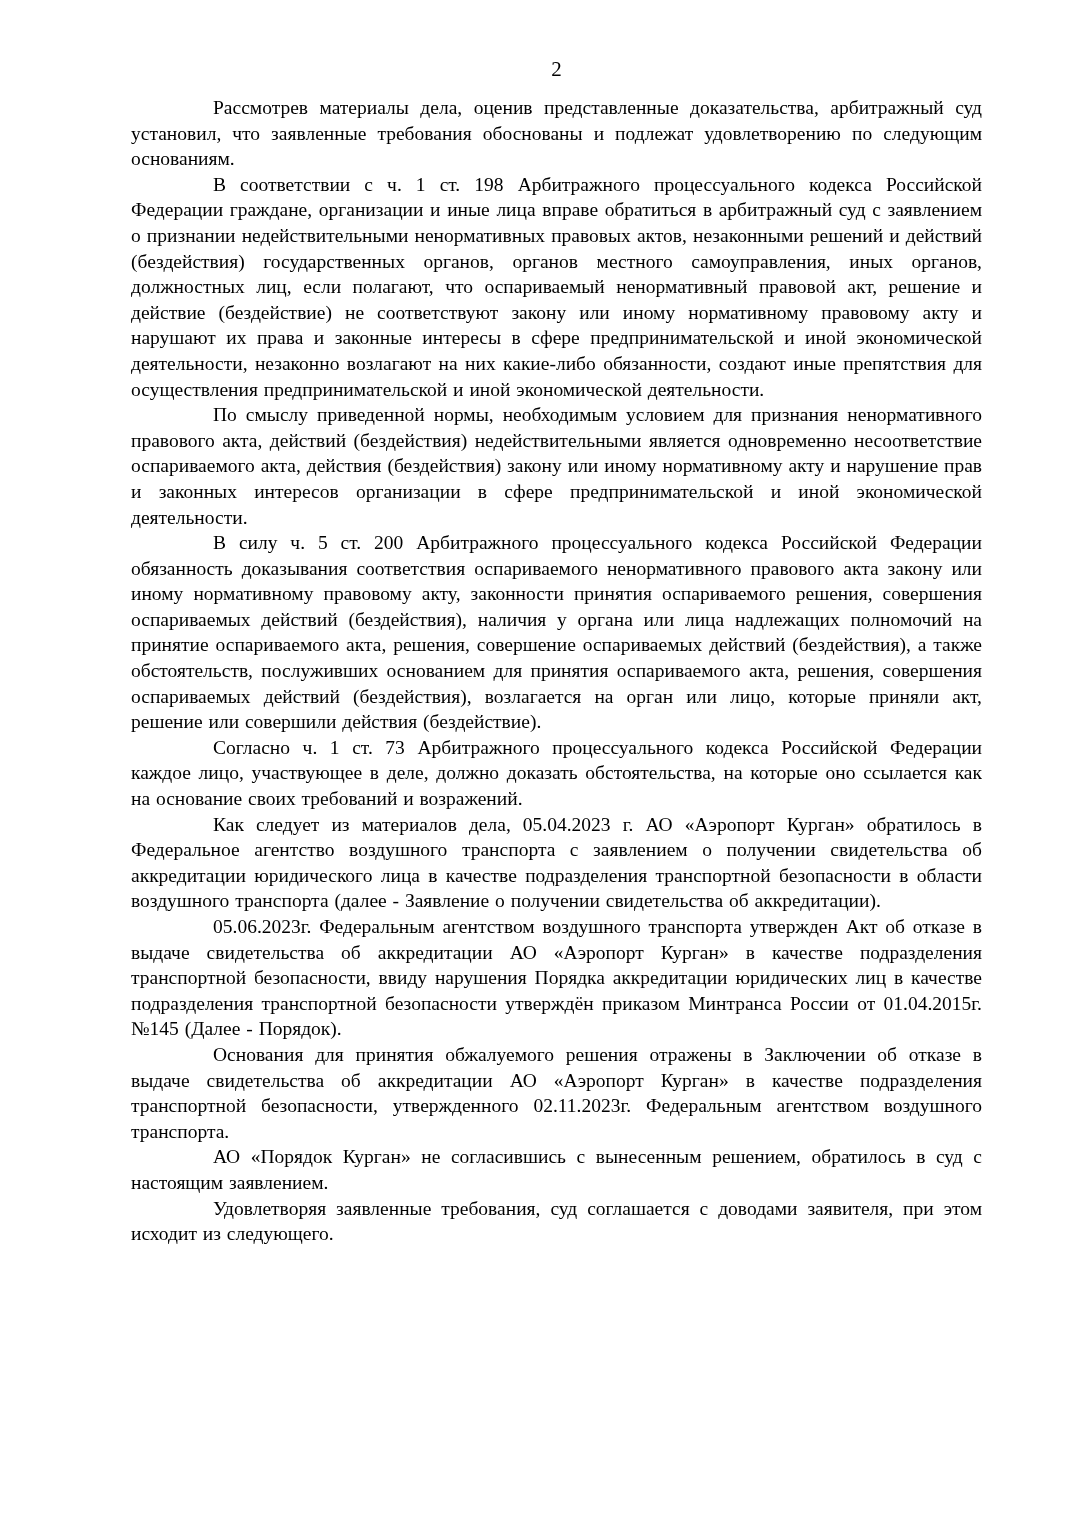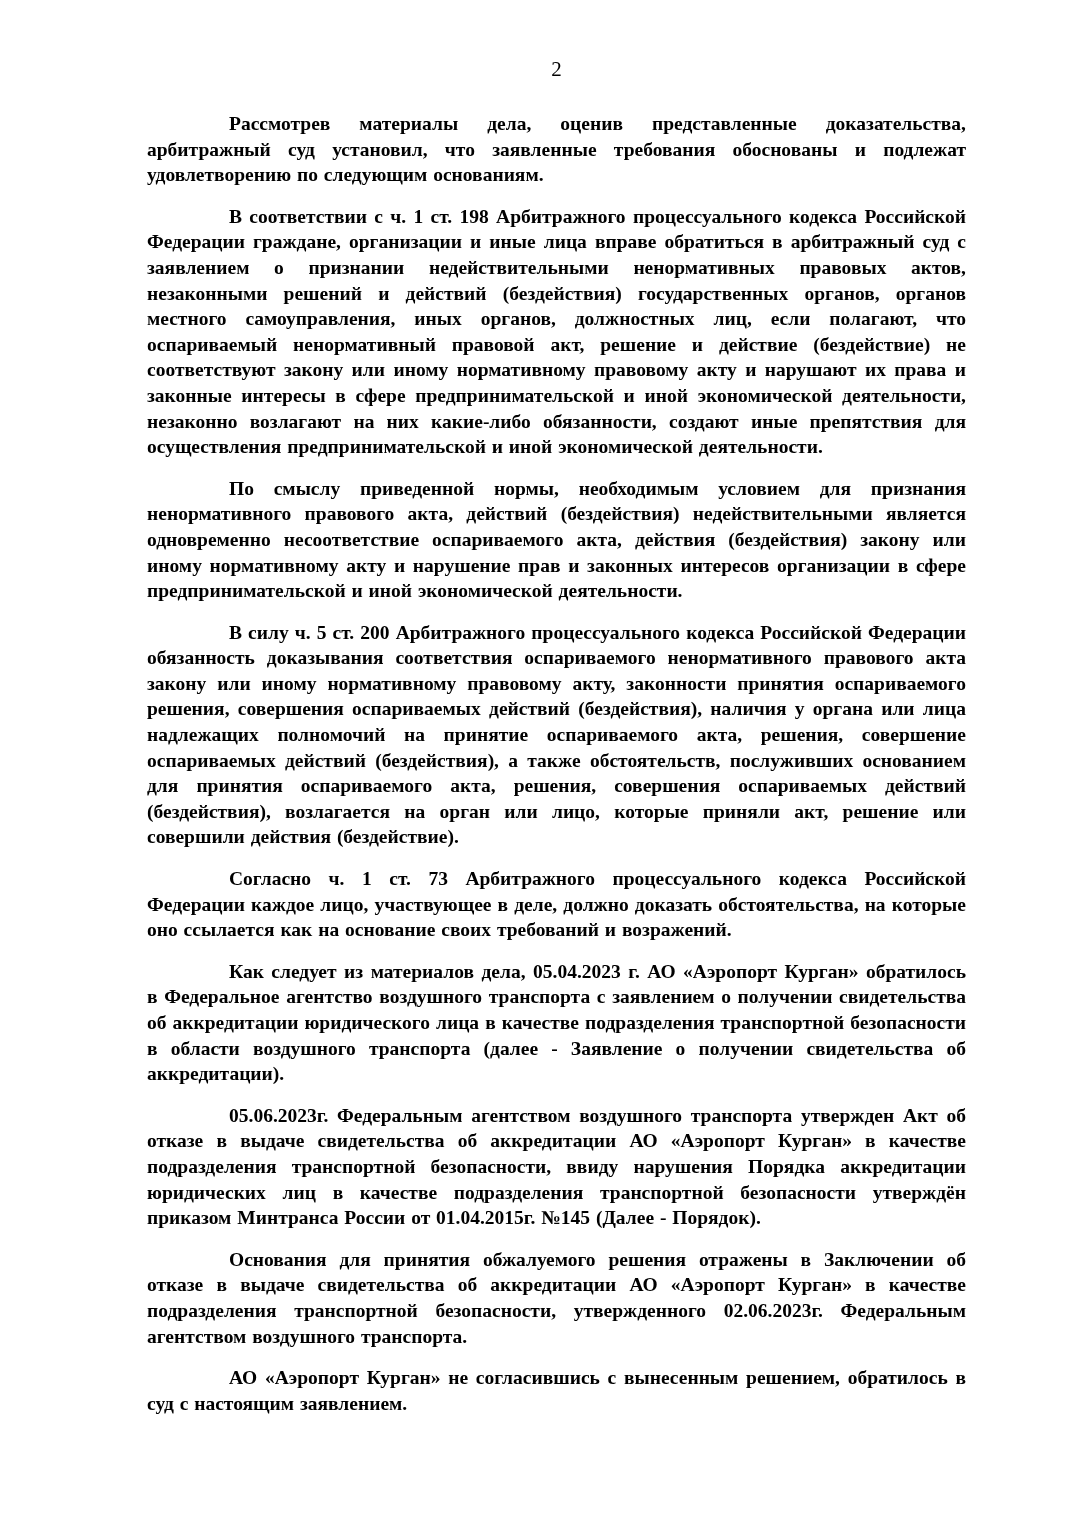--- a/index.html
+++ b/index.html
@@ -30,36 +30,36 @@
     position: absolute;
     top: 95px;
     left: 131px;
     width: 851px;
     font-size: 19.5px;
     line-height: 25.6px;
     text-align: justify;
     text-justify: inter-word;
   }
   .content p {
-    margin: 16px;
+    margin: 0;
     padding: 0;
     text-indent: 82px;
     word-spacing: 1px;
-    font-weight: bold;
   }
 </style>
 </head>
 <body>
 
 <div class="page">
   <div class="page-number">2</div>
   <div class="content">
     <p>Рассмотрев материалы дела, оценив представленные доказательства, арбитражный суд установил, что заявленные требования обоснованы и подлежат удовлетворению по следующим основаниям.</p>
     <p>В соответствии с ч. 1 ст. 198 Арбитражного процессуального кодекса Российской Федерации граждане, организации и иные лица вправе обратиться в арбитражный суд с заявлением о признании недействительными ненормативных правовых актов, незаконными решений и действий (бездействия) государственных органов, органов местного самоуправления, иных органов, должностных лиц, если полагают, что оспариваемый ненормативный правовой акт, решение и действие (бездействие) не соответствуют закону или иному нормативному правовому акту и нарушают их права и законные интересы в сфере предпринимательской и иной экономической деятельности, незаконно возлагают на них какие-либо обязанности, создают иные препятствия для осуществления предпринимательской и иной экономической деятельности.</p>
     <p>По смыслу приведенной нормы, необходимым условием для признания ненормативного правового акта, действий (бездействия) недействительными является одновременно несоответствие оспариваемого акта, действия (бездействия) закону или иному нормативному акту и нарушение прав и законных интересов организации в сфере предпринимательской и иной экономической деятельности.</p>
     <p>В силу ч. 5 ст. 200 Арбитражного процессуального кодекса Российской Федерации обязанность доказывания соответствия оспариваемого ненормативного правового акта закону или иному нормативному правовому акту, законности принятия оспариваемого решения, совершения оспариваемых действий (бездействия), наличия у органа или лица надлежащих полномочий на принятие оспариваемого акта, решения, совершение оспариваемых действий (бездействия), а также обстоятельств, послуживших основанием для принятия оспариваемого акта, решения, совершения оспариваемых действий (бездействия), возлагается на орган или лицо, которые приняли акт, решение или совершили действия (бездействие).</p>
     <p>Согласно ч. 1 ст. 73 Арбитражного процессуального кодекса Российской Федерации каждое лицо, участвующее в деле, должно доказать обстоятельства, на которые оно ссылается как на основание своих требований и возражений.</p>
     <p>Как следует из материалов дела, 05.04.2023 г. АО «Аэропорт Курган» обратилось в Федеральное агентство воздушного транспорта с заявлением о получении свидетельства об аккредитации юридического лица в качестве подразделения транспортной безопасности в области воздушного транспорта (далее - Заявление о получении свидетельства об аккредитации).</p>
     <p>05.06.2023г. Федеральным агентством воздушного транспорта утвержден Акт об отказе в выдаче свидетельства об аккредитации АО «Аэропорт Курган» в качестве подразделения транспортной безопасности, ввиду нарушения Порядка аккредитации юридических лиц в качестве подразделения транспортной безопасности утверждён приказом Минтранса России от 01.04.2015г. №145 (Далее - Порядок).</p>
-    <p>Основания для принятия обжалуемого решения отражены в Заключении об отказе в выдаче свидетельства об аккредитации АО «Аэропорт Курган» в качестве подразделения транспортной безопасности, утвержденного 02.06.2023г. Федеральным агентством воздушного транспорта.</p>
-    <p>АО «Аэропорт Курган» не согласившись с вынесенным решением, обратилось в суд с настоящим заявлением.</p>
+    <p>Основания для принятия обжалуемого решения отражены в Заключении об отказе в выдаче свидетельства об аккредитации АО «Аэропорт Курган» в качестве подразделения транспортной безопасности, утвержденного 02.11.2023г. Федеральным агентством воздушного транспорта.</p>
+    <p>АО «Порядок Курган» не согласившись с вынесенным решением, обратилось в суд с настоящим заявлением.</p>
+    <p>Удовлетворяя заявленные требования, суд соглашается с доводами заявителя, при этом исходит из следующего.</p>
   </div>
 </div>
 
 </body></html>

